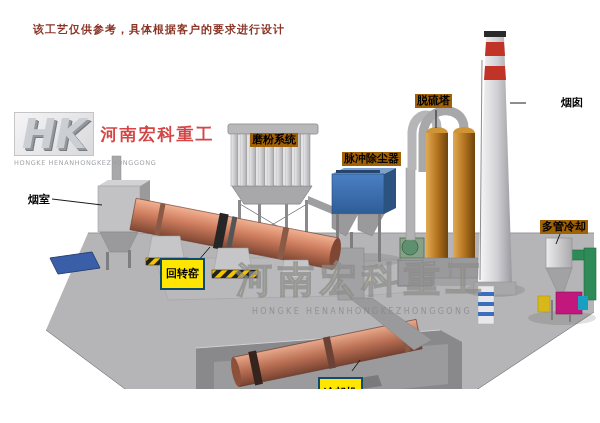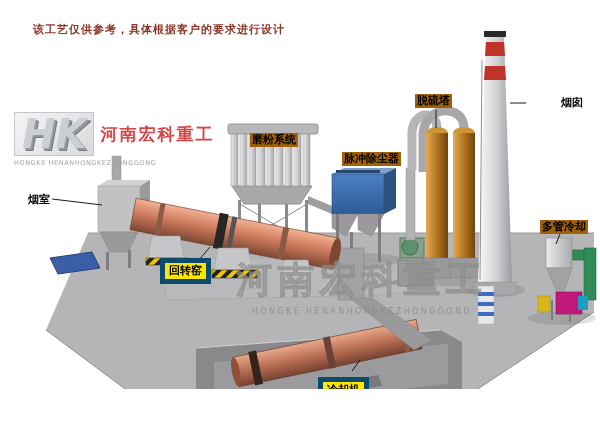--- a/index.html
+++ b/index.html
@@ -18,21 +18,21 @@
   .logo-cn{font-size:17px;font-weight:700;color:rgba(204,32,32,.88);letter-spacing:2px;white-space:nowrap;}
   .logo-en{font-size:6.5px;color:#9a9ea2;letter-spacing:.6px;margin-top:3px;white-space:nowrap;}
   
   .wm{position:absolute;left:228px;top:256px;width:268px;text-align:center;pointer-events:none;}
   .wm-cn{font-size:36px;font-weight:700;letter-spacing:6px;color:rgba(212,188,122,.30);
          -webkit-text-stroke:1.1px rgba(130,134,140,.65);white-space:nowrap;}
   .wm-en{font-size:8px;letter-spacing:2.4px;color:rgba(130,135,140,.75);margin-top:2px;white-space:nowrap;}
   
   .lbl{position:absolute;font-size:11px;font-weight:600;color:#000;white-space:nowrap;line-height:14px;}
   .lbl.hl{background:#a16207;padding:0 2px;}
-  .lbl.box{background:#ffe600;border:5px solid #0c4a6e;padding:1px 4px;}
+  .lbl.box{background:#ffe600;border:2px solid #0c4a6e;padding:7px 4px;}
 </style>
 </head>
 <body>
 
 <div class="stage">
 
 <svg width="600" height="423" viewBox="0 0 600 423">
   <defs>
     <linearGradient id="kilnG" x1="0" y1="0" x2="0" y2="1">
       <stop offset="0" stop-color="#f2b293"></stop>

